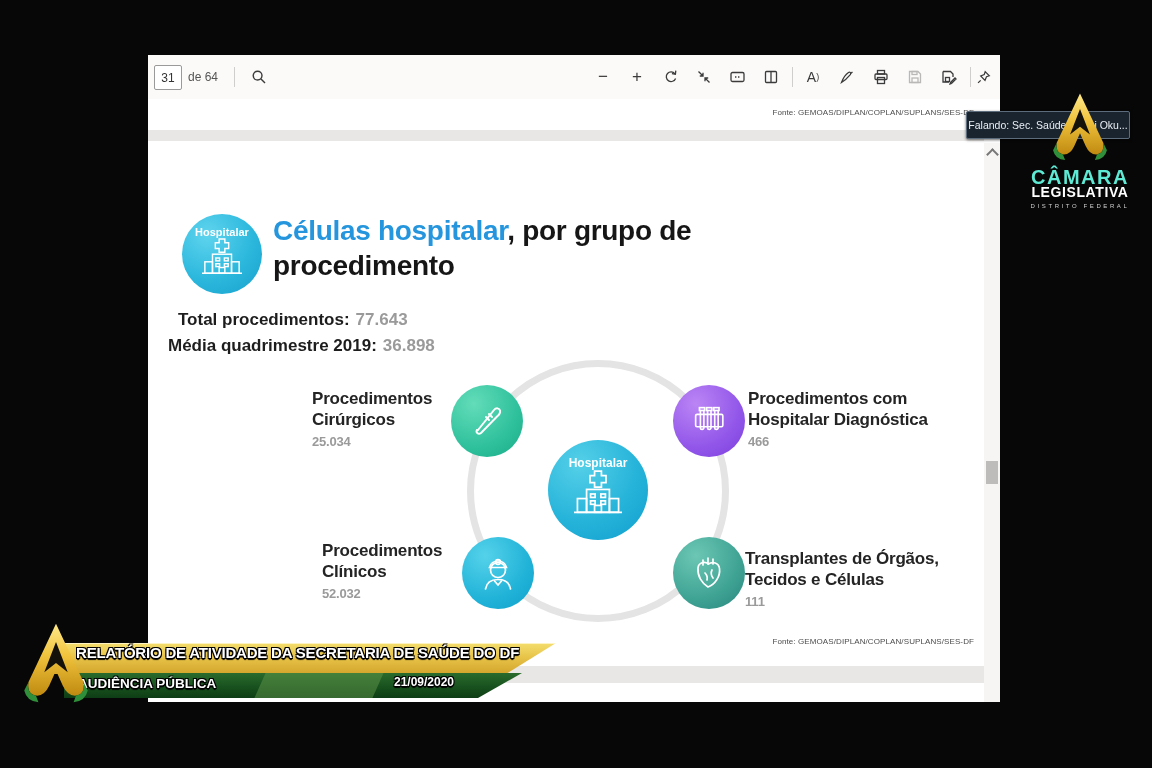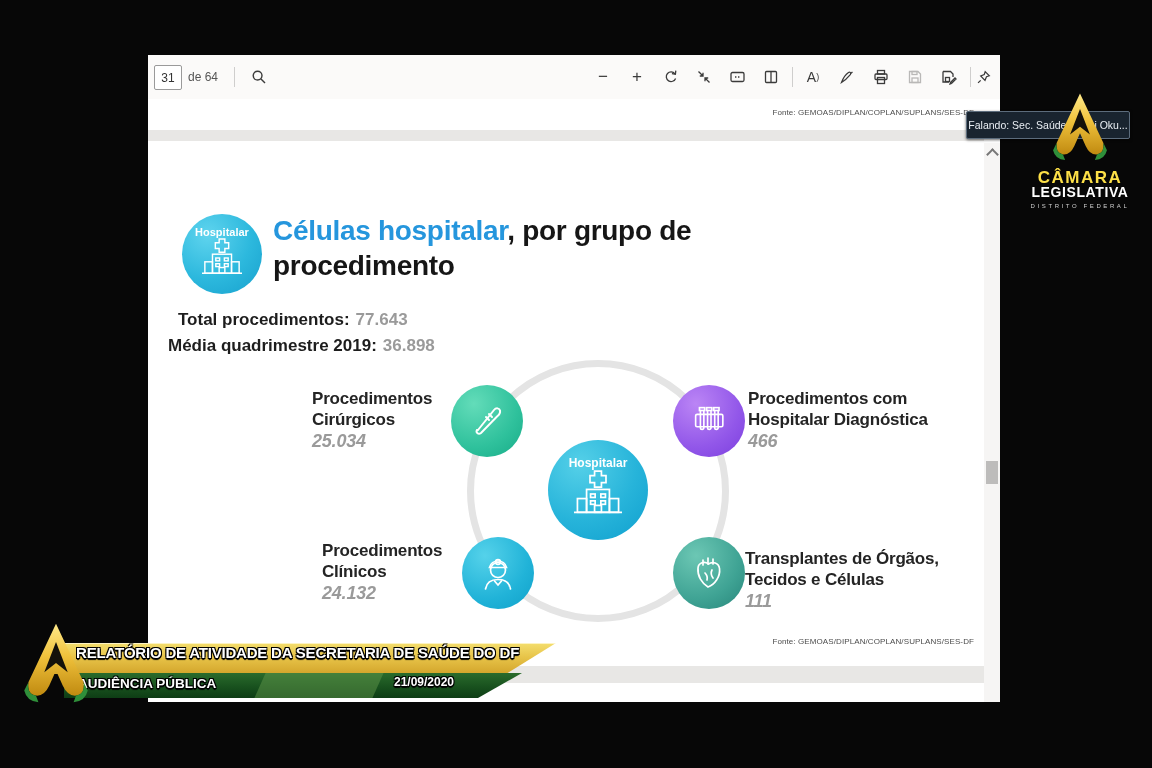--- a/index.html
+++ b/index.html
@@ -39,38 +39,38 @@
   .statrow .val{color:#9a9a9a;margin-left:6px;}
   .ring{position:absolute;border:7px solid #e4e4e4;border-radius:50%;}
   .node-circle{position:absolute;width:72px;height:72px;border-radius:50%;
       display:flex;align-items:center;justify-content:center;}
   .nc-green{background:radial-gradient(circle at 32% 26%, #63dcb9 0%, #2fc19c 60%, #17ab87 100%);}
   .nc-purple{background:radial-gradient(circle at 32% 26%, #bb85f5 0%, #9257e9 60%, #7b3ede 100%);}
   .nc-cyan{background:radial-gradient(circle at 32% 26%, #55d2ea 0%, #21b3d8 60%, #0fa0c9 100%);}
   .nc-teal{background:radial-gradient(circle at 32% 26%, #6cc7b4 0%, #3fa394 60%, #27857a 100%);}
   .nodetext{position:absolute;text-align:left;font-weight:700;font-size:17px;line-height:21px;
       color:#242424;letter-spacing:-.2px;}
-  .nodetext .nval{color:#9a9a9a;font-size:18px;margin-top:1px;font-style:italic;}
+  .nodetext .nval{color:#9a9a9a;font-size:13px;margin-top:1px;}
   .hosp-center{position:absolute;width:100px;height:100px;border-radius:50%;color:#fff;
       background:radial-gradient(circle at 32% 24%, #55d0e8 0%, #27b4da 55%, #0f9fce 100%);
       display:flex;flex-direction:column;align-items:center;}
 
   
   .sbar{position:absolute;right:0;top:44px;width:16px;height:603px;background:#f6f5f4;}
   .sthumb{position:absolute;left:2px;width:12px;background:#bdbcbb;}
   .chev{position:absolute;left:4px;width:7px;height:7px;border-left:2px solid #777;border-top:2px solid #777;}
   .chev.up{transform:rotate(45deg);}
 
   
   .tooltip{position:absolute;left:966px;top:111px;width:162px;height:26px;background:#19242f;
       border:1px solid #5c6c7c;border-radius:2px;color:#e9eef3;font-size:10.5px;
       display:flex;align-items:center;justify-content:center;white-space:nowrap;
       box-shadow:0 1px 3px rgba(0,0,0,.6);z-index:30;}
   .logo-tr{position:absolute;left:1014px;top:92px;width:132px;text-align:center;z-index:31;}
-  .logo-tr .l1{color:#fde047;font-weight:700;font-size:17px;letter-spacing:1.5px;line-height:15px;}
+  .logo-tr .l1{color:#5eead4;font-weight:700;font-size:20px;letter-spacing:1.5px;line-height:15px;}
   .logo-tr .l2{color:#fff;font-weight:700;font-size:14px;letter-spacing:.6px;line-height:15px;}
   .logo-tr .l3{color:#cfcfcf;font-size:6px;letter-spacing:2.6px;margin-top:3px;}
 
   .banner-gold{position:absolute;left:48px;top:643px;width:508px;height:30px;z-index:20;
       background:linear-gradient(180deg,#f3dc6b 0%,#e7c348 45%,#d3a52b 100%);
       clip-path:polygon(0 0,100% 0,calc(100% - 50px) 100%,0 100%);
       border-top:1px solid #fdf3c2;display:flex;align-items:flex-start;}
   .banner-green{position:absolute;left:64px;top:673px;width:458px;height:25px;z-index:20;
       background:linear-gradient(180deg,#2a6b2c 0%,#174f1d 60%,#0e3d15 100%);
       clip-path:polygon(0 0,100% 0,calc(100% - 44px) 100%,0 100%);}
@@ -248,21 +248,21 @@
         <svg width="44" height="44" viewBox="0 0 44 44" fill="none" stroke="#fff" stroke-width="1.7" stroke-linecap="round">
           <circle cx="22" cy="19" r="7.5"></circle>
           <path d="M13.5 16.5 a8.8 8.8 0 0 1 17 0 z"></path>
           <circle cx="22" cy="11" r="2.4"></circle>
           <path d="M9.5 38 q1.5-9.5 12.5-9.5 t12.5 9.5"></path>
           <path d="M18.5 30 l3.5 4 3.5-4"></path>
         </svg>
       </div>
       <div class="nodetext" style="left:174px;top:441px;width:140px">
         <div>Procedimentos Clínicos</div>
-        <div class="nval">24.132</div>
+        <div class="nval">52.032</div>
       </div>
 
       <div class="node-circle nc-teal" style="left:525px;top:438px">
         <svg width="44" height="44" viewBox="0 0 44 44" fill="none" stroke="#fff" stroke-width="1.7" stroke-linecap="round">
           <path d="M16 9 v5 M21 7 v6 M26 8 v5"></path>
           <path d="M21.5 13 c-4-3-10-1.5-10.5 4 c-.8 8 4 15.5 10 19 c7-2.5 12.5-10.5 11.5-18.5 c-.7-5.5-7-7.5-11-4.5 z"></path>
           <path d="M18 22 q3 3 2 7 M25 19 q-2 4 1 8"></path>
         </svg>
       </div>
       <div class="nodetext" style="left:597px;top:449px;width:220px">

